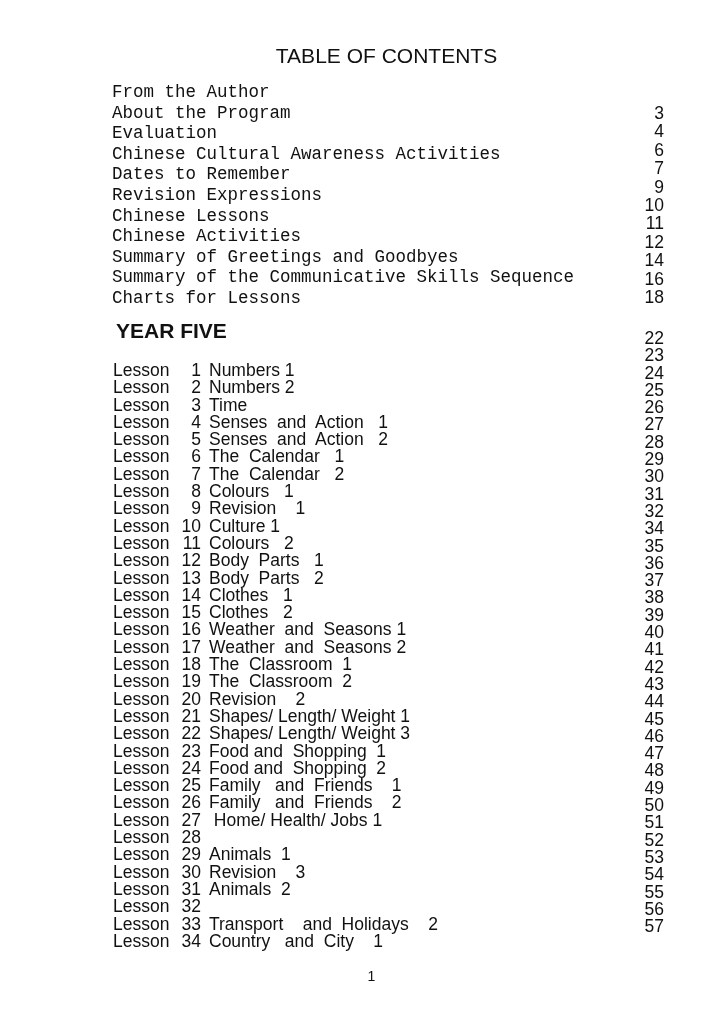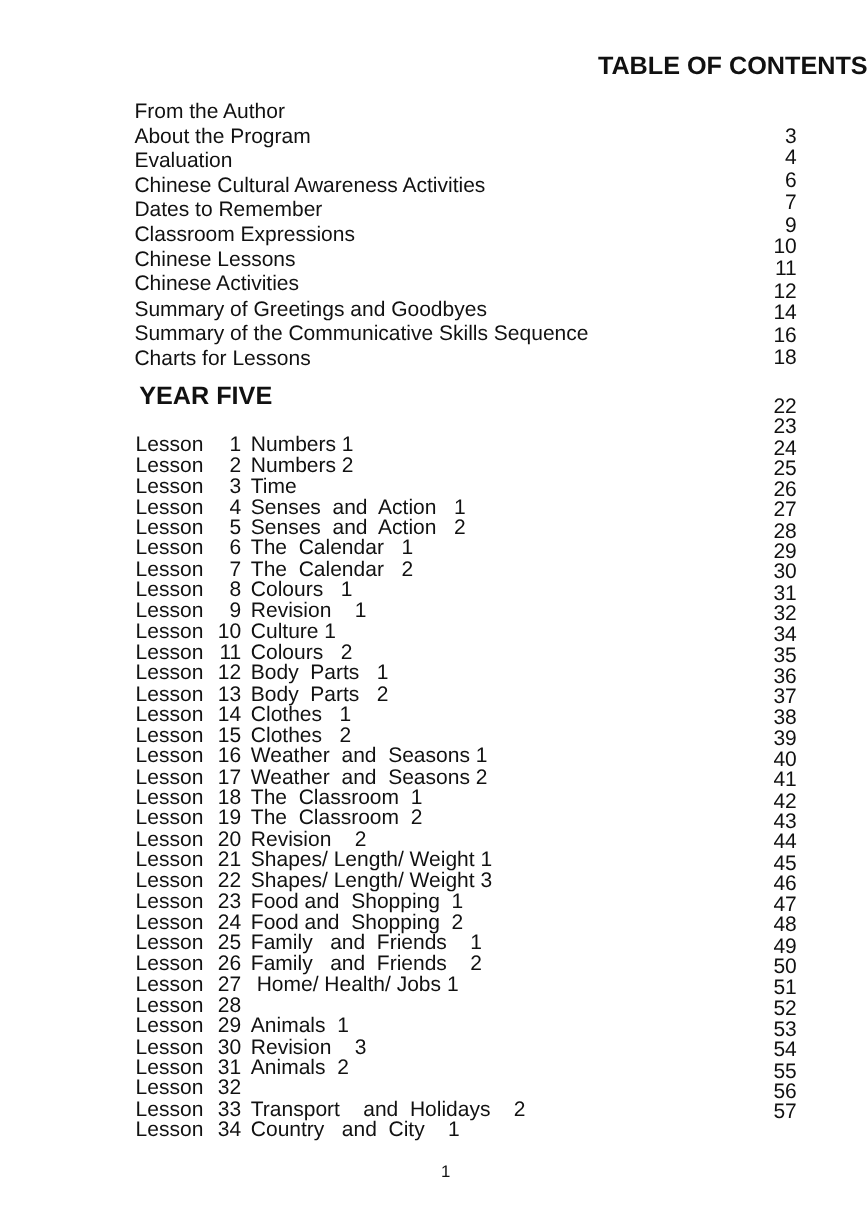--- a/index.html
+++ b/index.html
@@ -1,21 +1,21 @@
 <!DOCTYPE html>
 <html><head>
 <meta charset="utf-8">
 <style>
   html, body { margin:0; padding:0; background:#ffffff; }
   body { width:723px; height:1024px; position:relative; overflow:hidden;
          font-family:"Liberation Sans", sans-serif; color:#111; }
-  .title { position:absolute; top:44px; left:0; width:723px; text-align:right;
-           font-weight:bold; font-size:21px; padding-left:50px; box-sizing:border-box; }
+  .title { position:absolute; top:44px; left:0; width:723px; text-align:center;
+           font-weight:normal; font-size:21px; padding-left:50px; box-sizing:border-box; }
   .front { position:absolute; left:112px; top:82px; }
-  .front div { font-size:17.5px; line-height:20.6px; height:20.6px; white-space:nowrap; }
+  .front div { font-size:17.5px; line-height:20.6px; height:20.6px; white-space:nowrap;font-family:Liberation Mono, monospace; }
   .pages1 { position:absolute; right:59px; top:104px; text-align:right; }
   .pages1 div { font-size:17.5px; line-height:18.4px; height:18.4px; }
   .year { position:absolute; left:116px; top:319px; font-size:21px; font-weight:bold;text-align:center; }
   .pages2 { position:absolute; right:59px; top:330px; text-align:right; }
   .pages2 div { font-size:17.5px; line-height:17.3px; height:17.3px; }
   .lessons { position:absolute; left:113px; top:362px; }
   .lesson { font-size:17.5px; line-height:17.3px; height:17.3px; white-space:nowrap; display:flex; }
   .lesson .lw { width:64px; }
   .lesson .ln { width:24px; text-align:right; margin-right:8px; }
   .lesson .lt { white-space:pre; }
@@ -25,21 +25,21 @@
 <body>
 
 <div class="title">TABLE OF CONTENTS</div>
 
 <div class="front">
   <div>From the Author</div>
   <div>About the Program</div>
   <div>Evaluation</div>
   <div>Chinese Cultural Awareness Activities</div>
   <div>Dates to Remember</div>
-  <div>Classroom Expressions</div>
+  <div>Revision Expressions</div>
   <div>Chinese Lessons</div>
   <div>Chinese Activities</div>
   <div>Summary  of Greetings and Goodbyes</div>
   <div>Summary of the Communicative Skills Sequence</div>
   <div>Charts for Lessons</div>
 </div>
 
 <div class="pages1">
   <div>3</div>
   <div>4</div>

